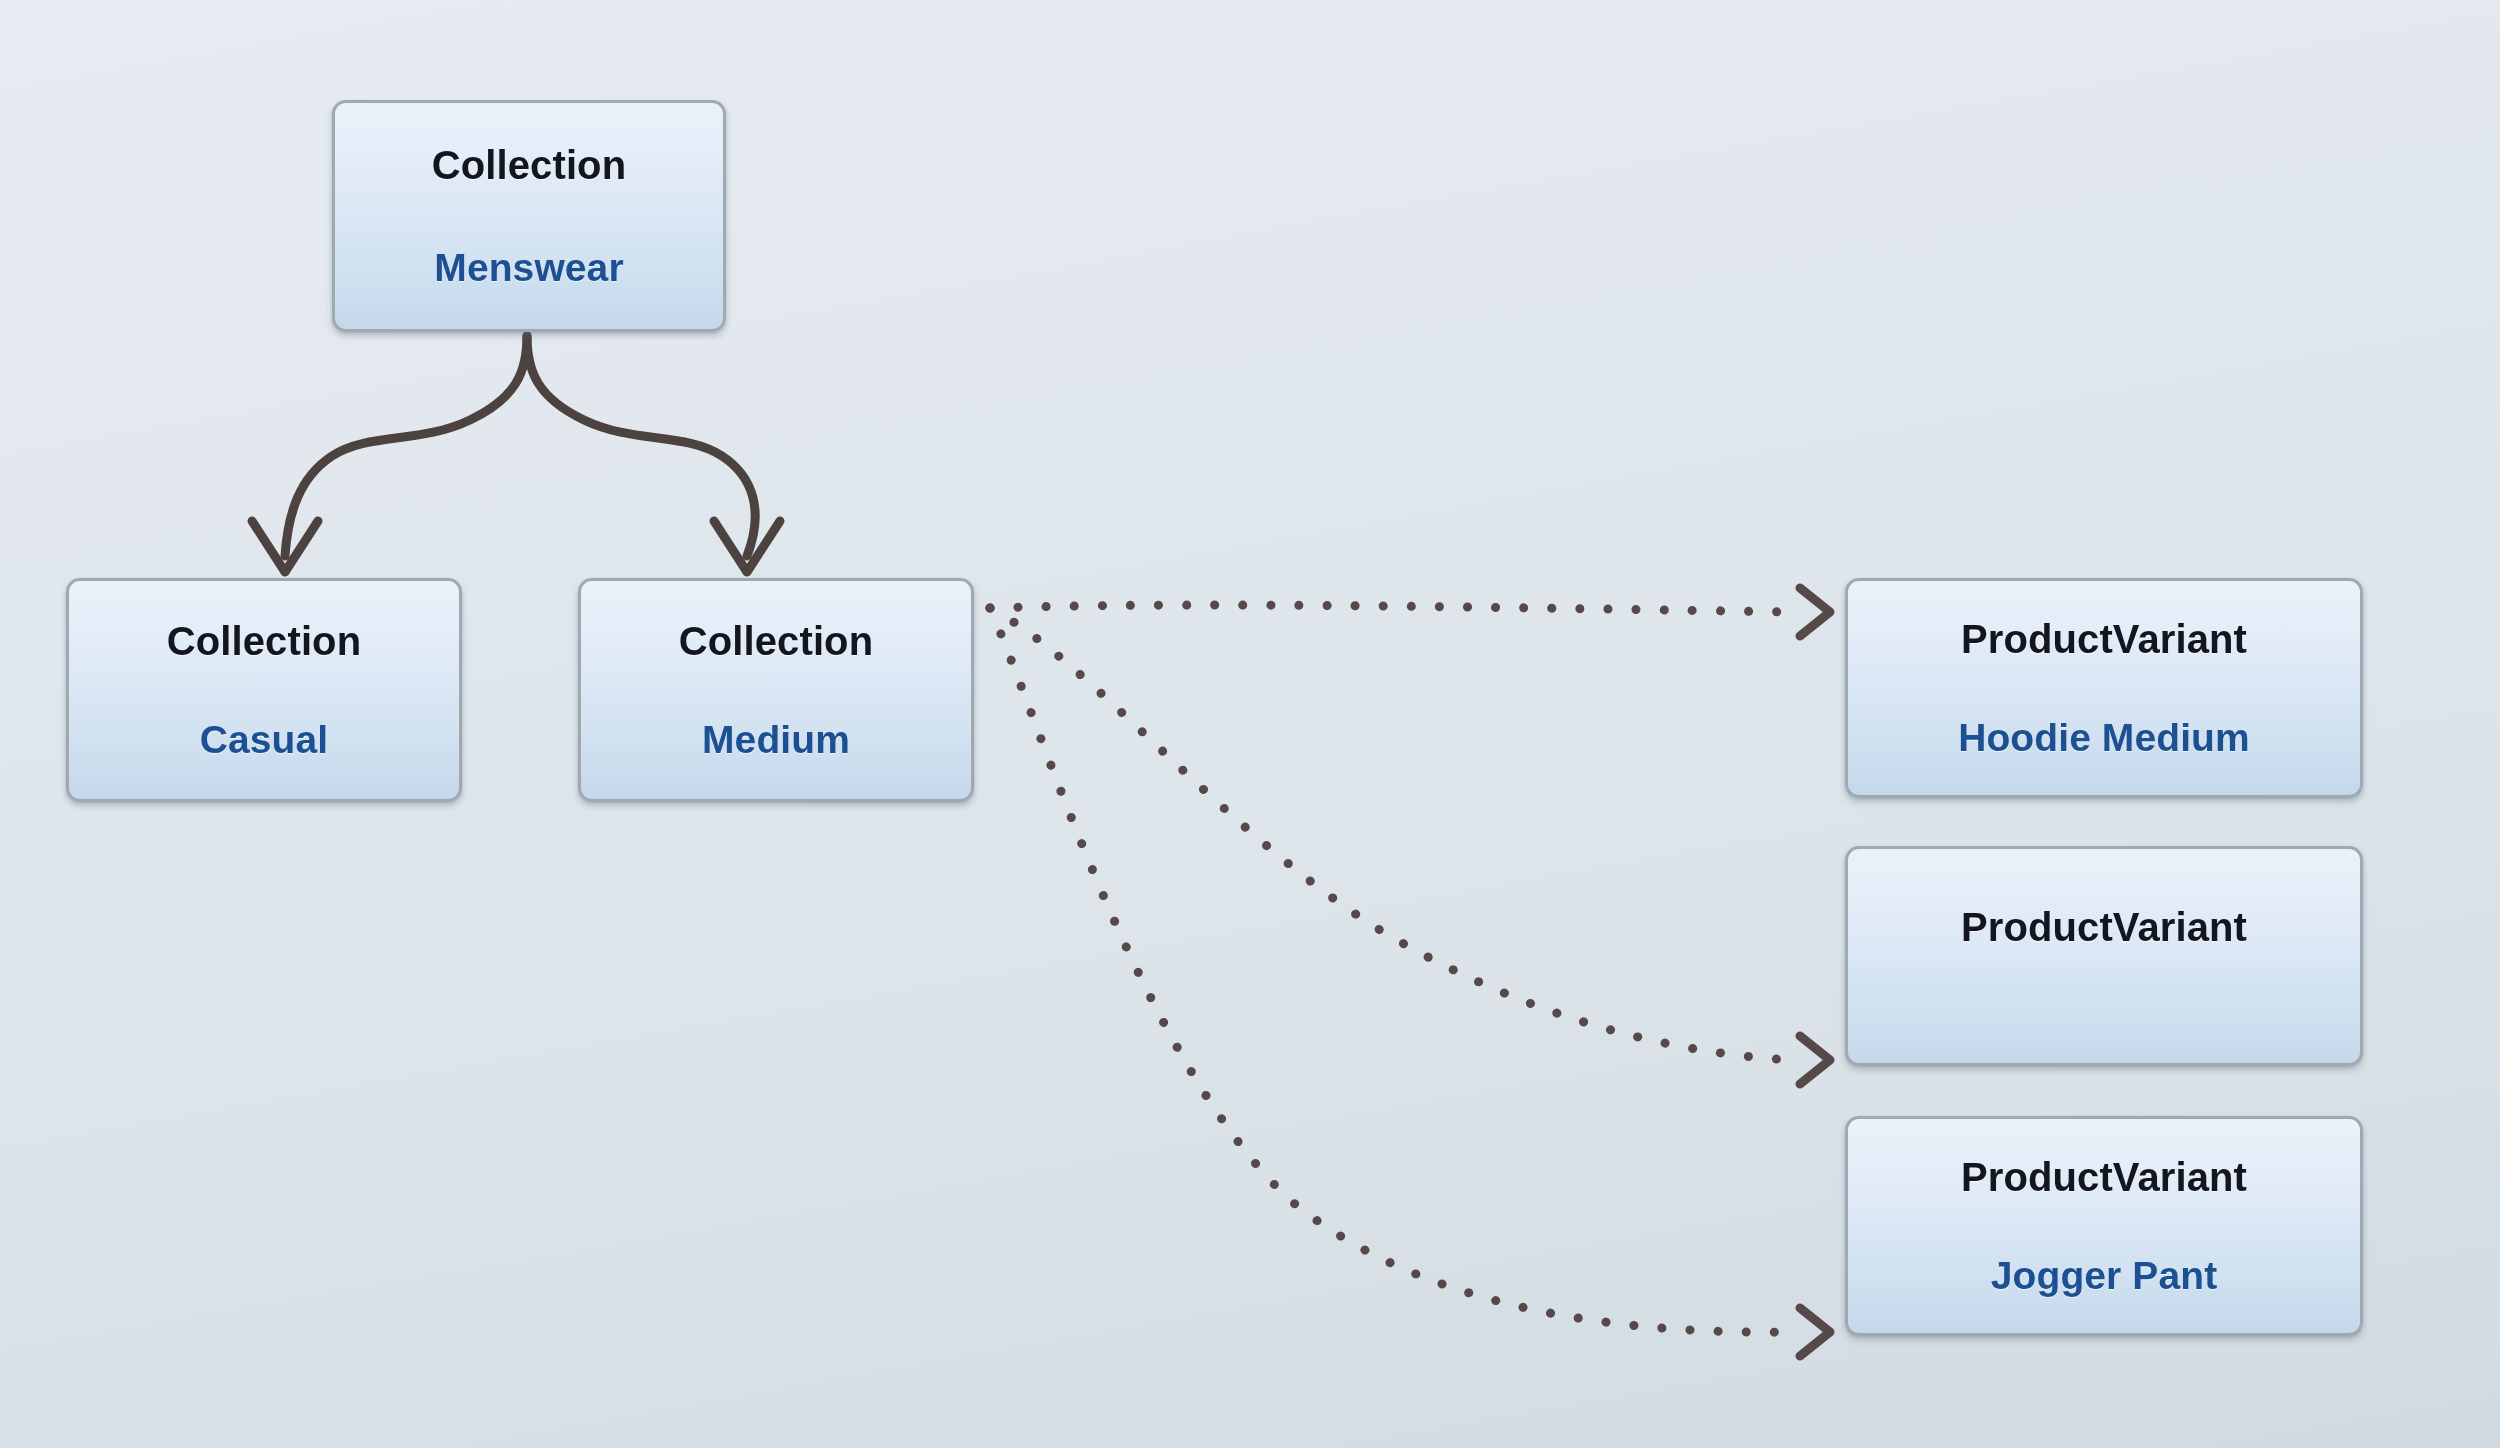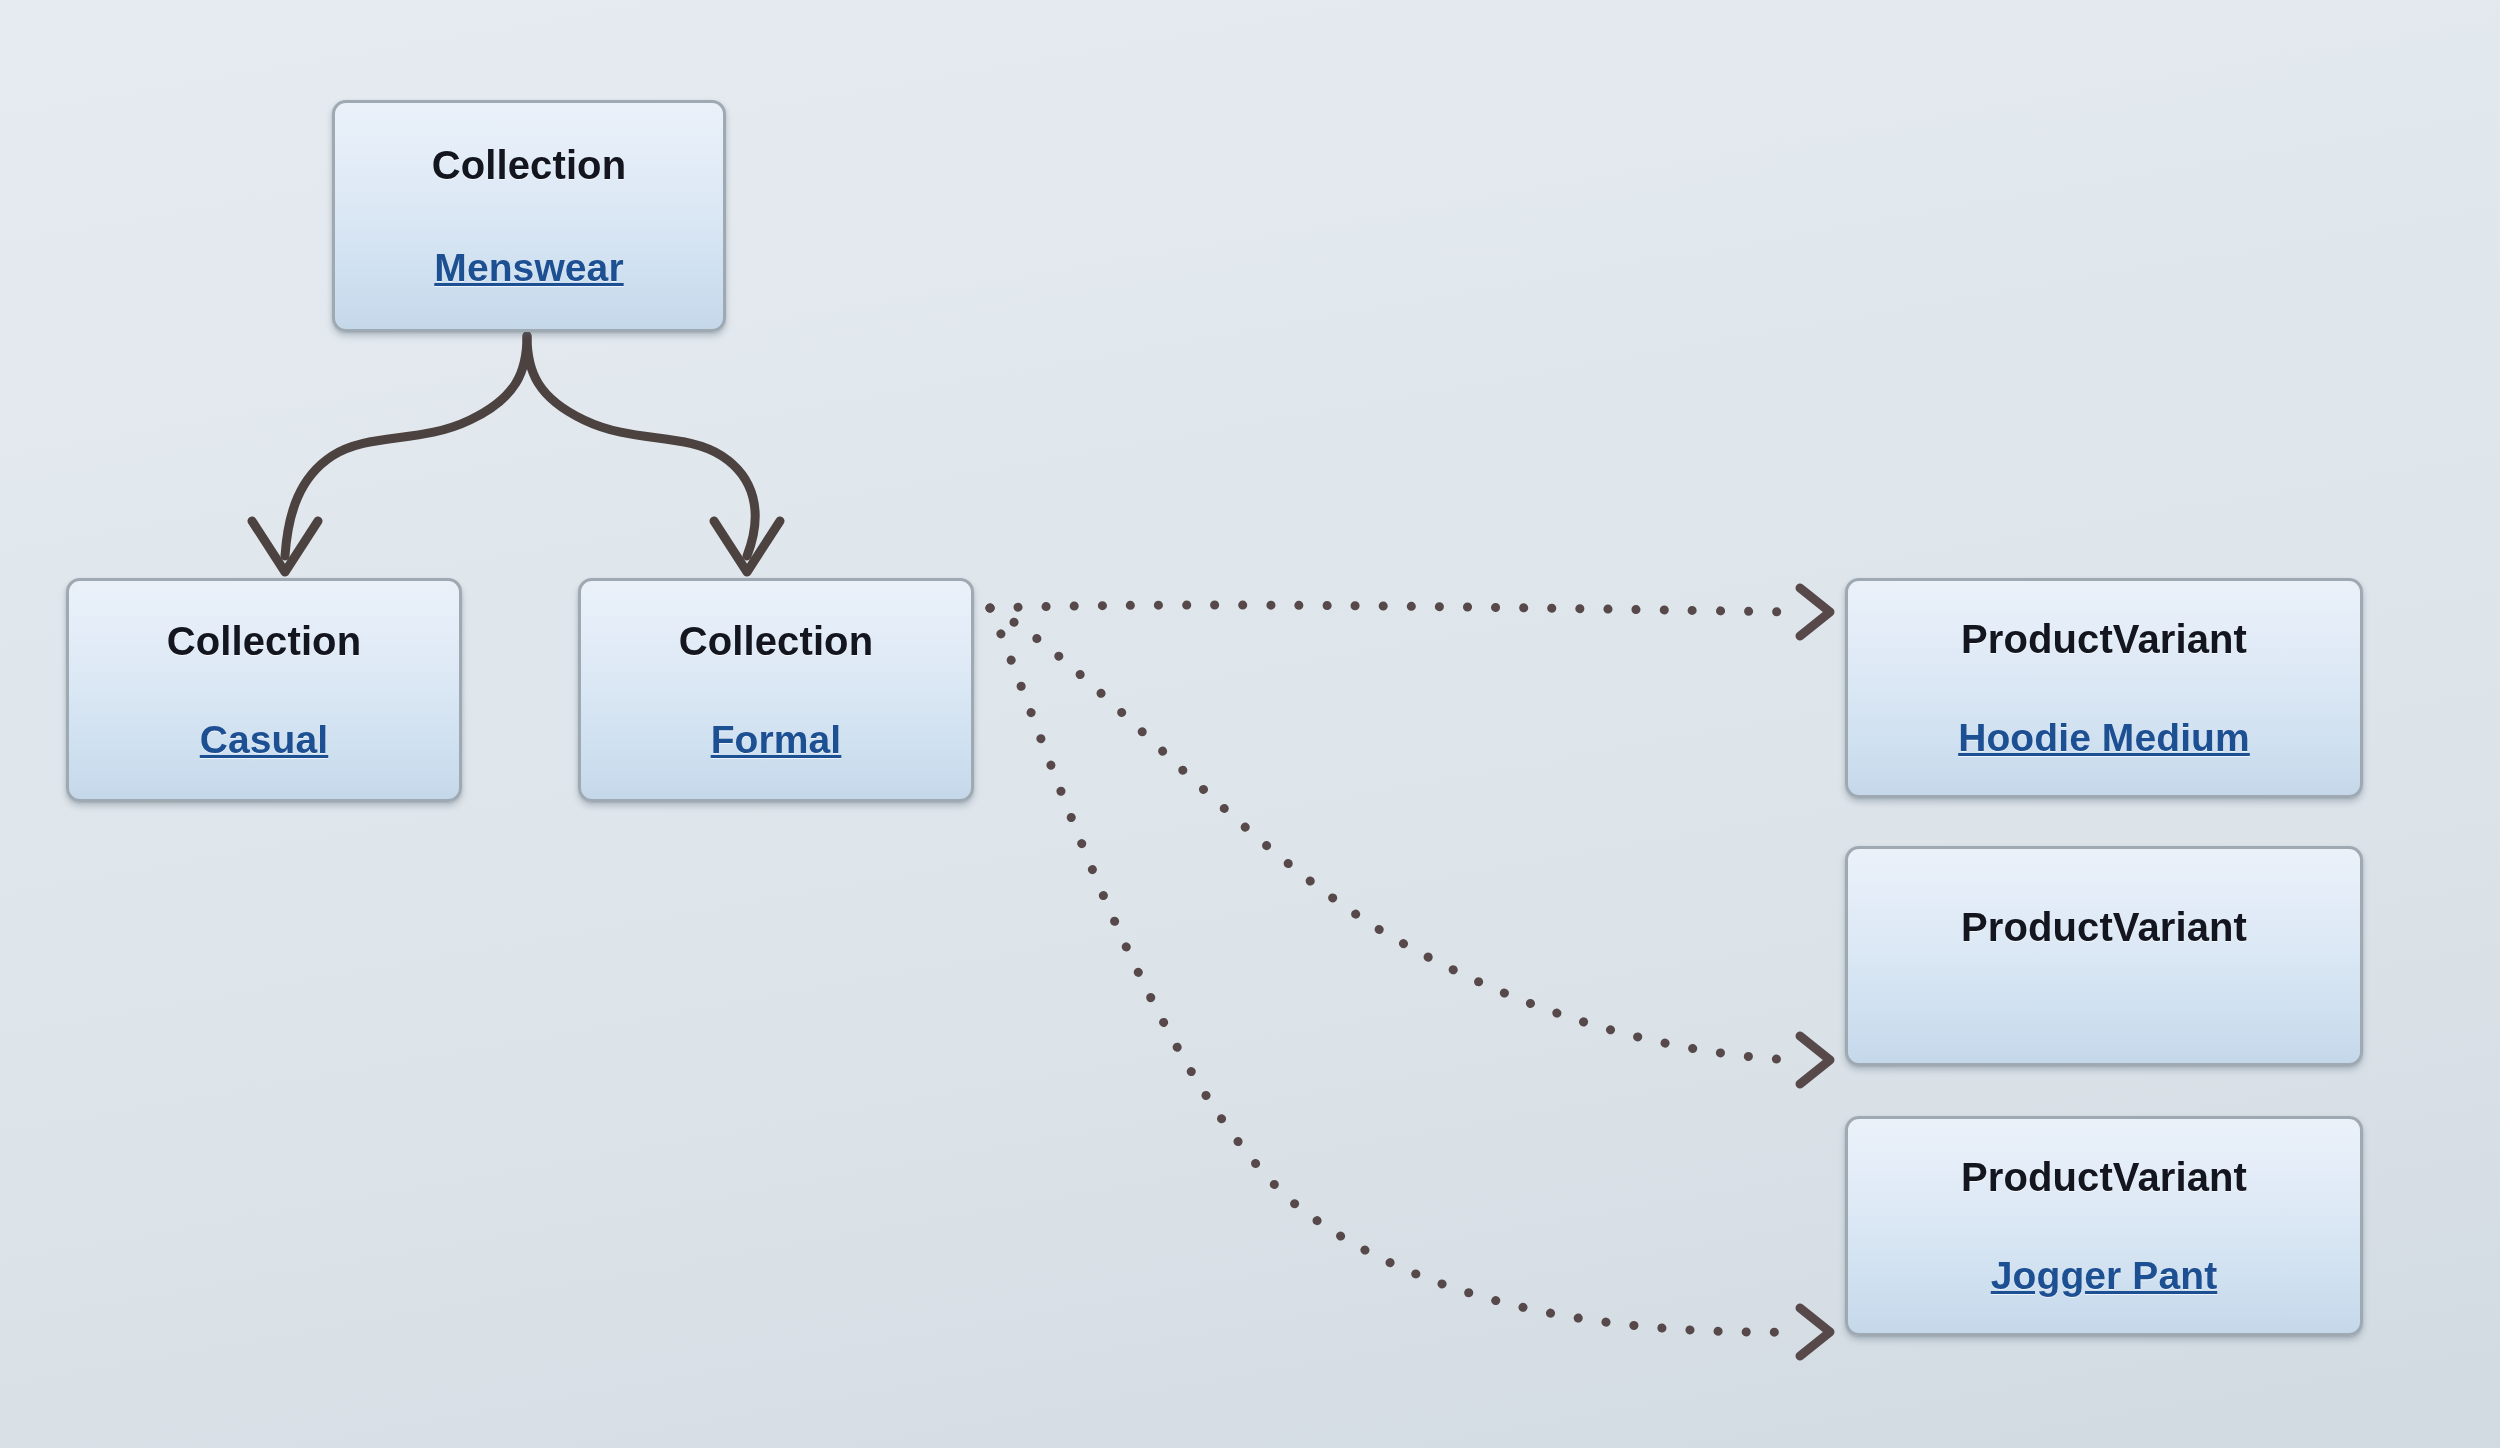--- a/index.html
+++ b/index.html
@@ -68,21 +68,20 @@
   }
 
   .node-name {
     font-size: 39px;
     font-weight: bold;
     color: #1d4f93;
     line-height: 1.05;
     letter-spacing: 0.1px;
     text-shadow: 0 1px 0 rgba(255,255,255,0.6);
     white-space: nowrap;
-    text-decoration: underline;
   }
 
   .gap-tall  { height: 62px; }
   .gap-short { height: 58px; }
 </style>
 </head>
 <body>
 
 <div id="canvas">
 
@@ -133,21 +132,21 @@
 
   <div class="node" style="left:66px; top:578px; width:396px; height:224px;">
     <div class="node-type">Collection</div>
     <div class="gap-short"></div>
     <div class="node-name">Casual</div>
   </div>
 
   <div class="node" style="left:578px; top:578px; width:396px; height:224px;">
     <div class="node-type">Collection</div>
     <div class="gap-short"></div>
-    <div class="node-name">Formal</div>
+    <div class="node-name">Medium</div>
   </div>
 
   <div class="node" style="left:1845px; top:578px; width:518px; height:220px;">
     <div class="node-type">ProductVariant</div>
     <div class="gap-short"></div>
     <div class="node-name">Hoodie Medium</div>
   </div>
 
   <div class="node" style="left:1845px; top:846px; width:518px; height:220px;">
     <div class="node-type">ProductVariant</div>

